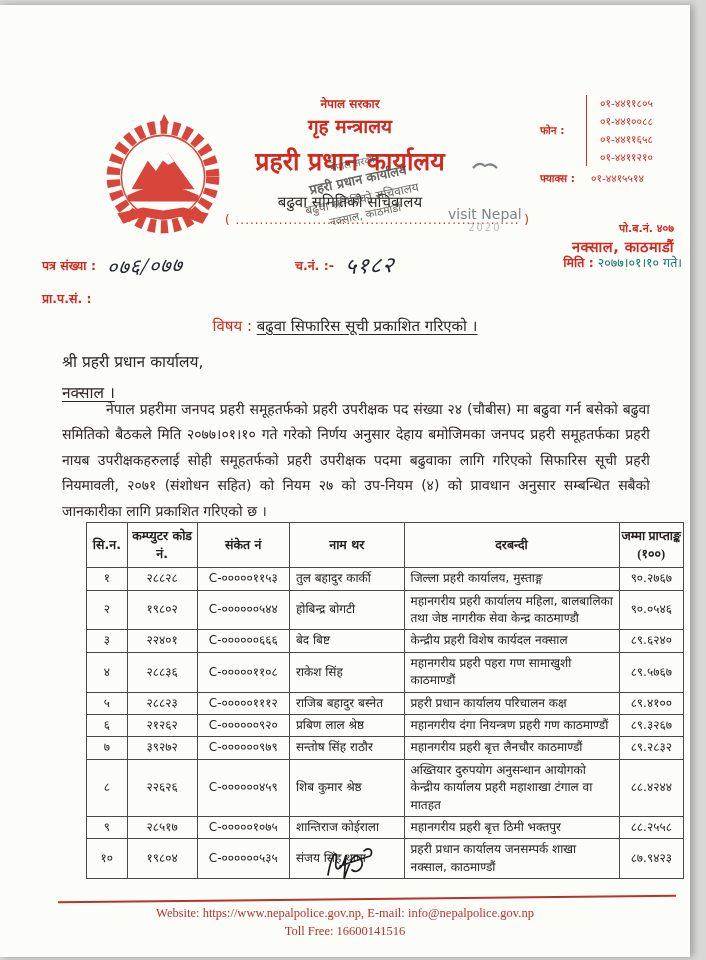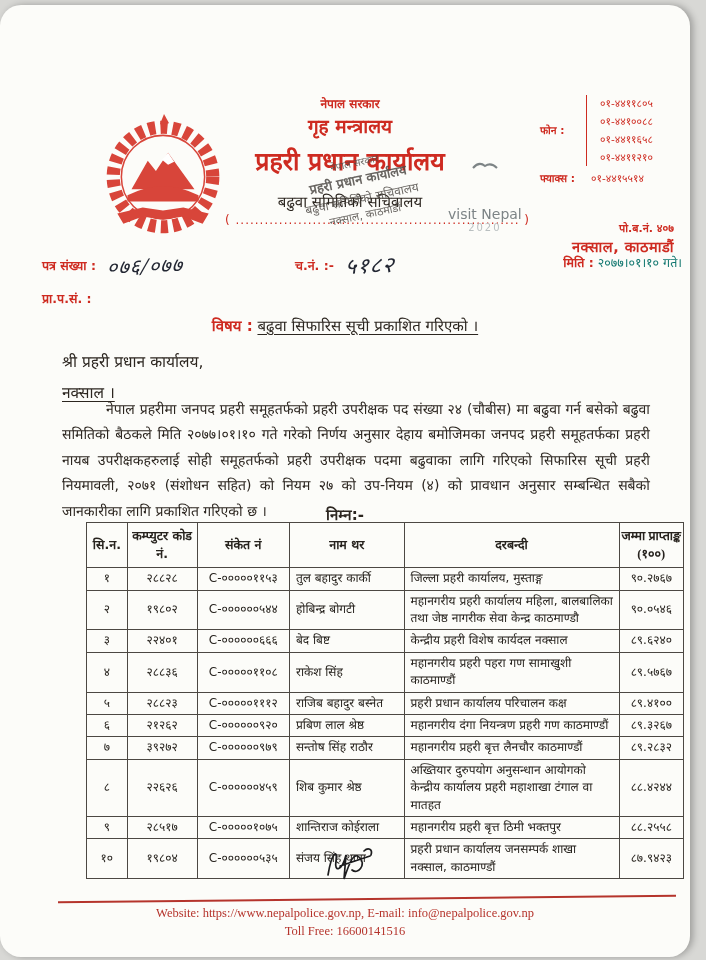--- a/index.html
+++ b/index.html
@@ -1,18 +1,18 @@
 <!DOCTYPE html>
 <html><head>
 <meta charset="utf-8">
 <style>
   html,body{margin:0;padding:0;width:706px;height:960px;overflow:hidden;background:#d8d8d5;
             font-family:"DejaVu Sans",sans-serif;}
   .paper{position:absolute;left:0;top:5px;width:690px;height:952px;background:#fcfcf9;
-         box-shadow:3px 0 7px rgba(0,0,0,.28);border-radius:21px;}
+         box-shadow:3px 0 7px rgba(0,0,0,.28);}
   .red{color:#ce2b21;}
   .abs{position:absolute;}
 
   
   .emblem{left:97px;top:105px;width:132px;height:132px;}
   .hcenter{left:225px;top:90px;width:250px;text-align:center;white-space:nowrap;}
   .gov{font-size:12px;font-weight:bold;}
   .ministry{font-size:19px;font-weight:bold;margin-top:1px;}
   .office{font-size:25px;font-weight:bold;margin-top:4px;}
   .secretariat{font-size:15px;color:#2c2620;margin-top:14px;}
@@ -42,21 +42,21 @@
   .reflabel{font-size:12.5px;font-weight:bold;}
   .handw{font-family:"DejaVu Serif",serif;font-style:italic;font-size:20px;color:#232733;
          display:inline-block;transform:rotate(-2deg) skewX(-6deg);margin-left:6px;vertical-align:-3px;letter-spacing:1px;}
   .letterno{left:42px;top:247px;}
   .dispatch{left:295px;top:244px;}
   .miti{right:8px;top:249px;font-size:12.5px;}
   .miti .val{color:#0f766e;}
   .prapasa{left:42px;top:285px;}
 
   .subject{left:100px;right:100px;top:310px;text-align:center;font-size:15px;color:#2c2620;}
-  .subject .lbl{font-weight:bold;margin-right:0;}
+  .subject .lbl{font-weight:normal;margin-right:0;}
   .subject .txt{text-decoration:underline;text-underline-offset:3px;}
 
   .addressee{left:62px;top:342px;font-size:15.5px;color:#2c2620;line-height:2;}
   .addressee .u{text-decoration:underline;text-underline-offset:3px;}
 
   .bodytext{left:62px;top:392px;width:588px;font-size:14px;line-height:1.82;color:#2c2620;
             text-align:justify;text-indent:44px;}
   .nimna{left:0;right:0;top:499px;text-align:center;font-size:15px;font-weight:bold;color:#2c2620;}
 
   
@@ -155,21 +155,20 @@
     <span class="txt">बढुवा सिफारिस सूची प्रकाशित गरिएको ।</span>
   </div>
 
   <div class="abs addressee">
     <div>श्री प्रहरी प्रधान कार्यालय,</div>
     <div class="u">नक्साल ।</div>
   </div>
 
   <div class="abs bodytext">नेपाल प्रहरीमा जनपद प्रहरी समूहतर्फको प्रहरी उपरीक्षक पद संख्या २४ (चौबीस) मा बढुवा गर्न बसेको बढुवा समितिको बैठकले मिति २०७७।०१।१० गते गरेको निर्णय अनुसार देहाय बमोजिमका जनपद प्रहरी समूहतर्फका प्रहरी नायब उपरीक्षकहरुलाई सोही समूहतर्फको प्रहरी उपरीक्षक पदमा बढुवाका लागि गरिएको सिफारिस सूची प्रहरी नियमावली, २०७१ (संशोधन सहित) को नियम २७ को उप-नियम (४) को प्रावधान अनुसार सम्बन्धित सबैको जानकारीका लागि प्रकाशित गरिएको छ ।</div>
 
-  <div class="abs nimna">निम्न:-</div>
 
   <div class="abs tablewrap">
     <table>
       <thead>
         <tr>
           <th class="h0">सि.न.</th>
           <th class="h1">कम्प्युटर कोड नं.</th>
           <th class="h2">संकेत नं</th>
           <th class="h3">नाम थर</th>
           <th class="h4">दरबन्दी</th>

